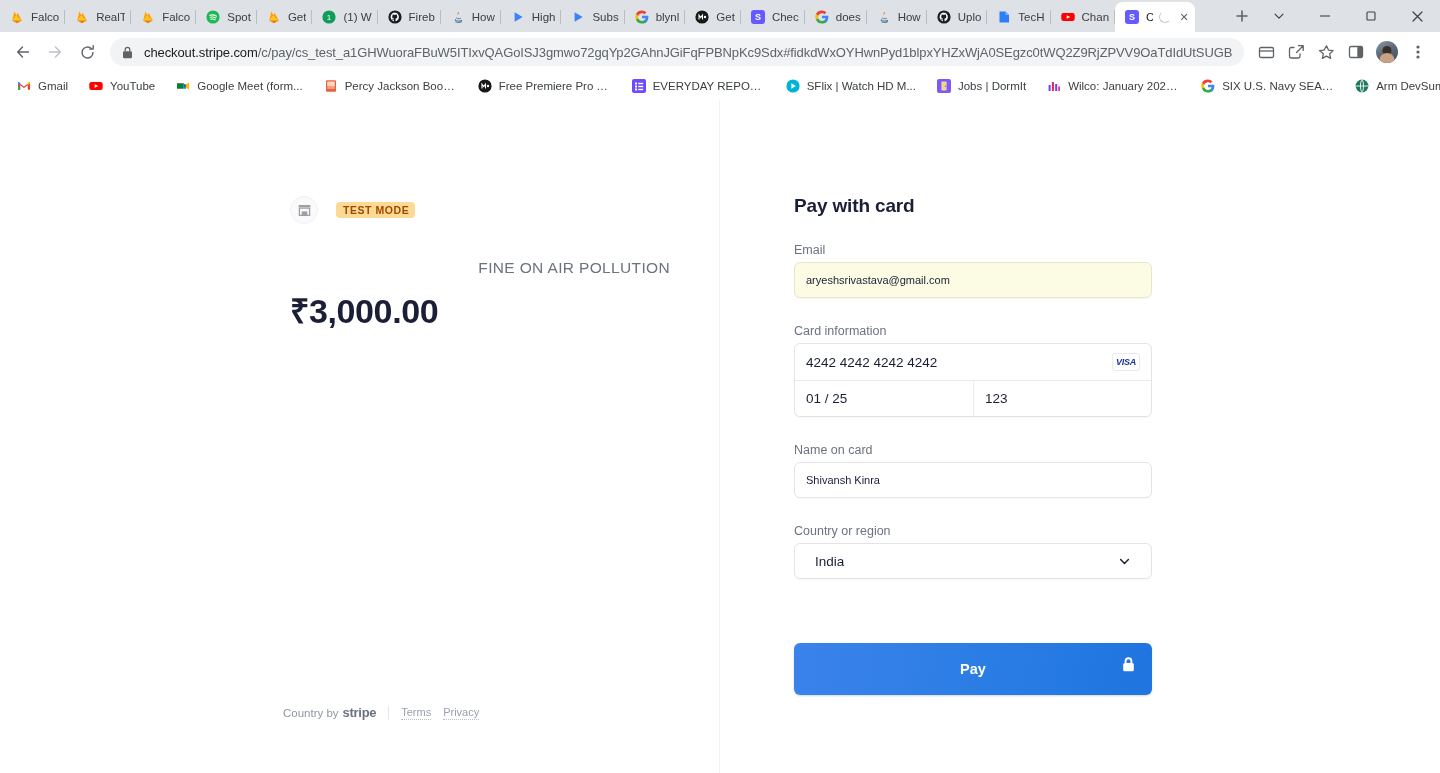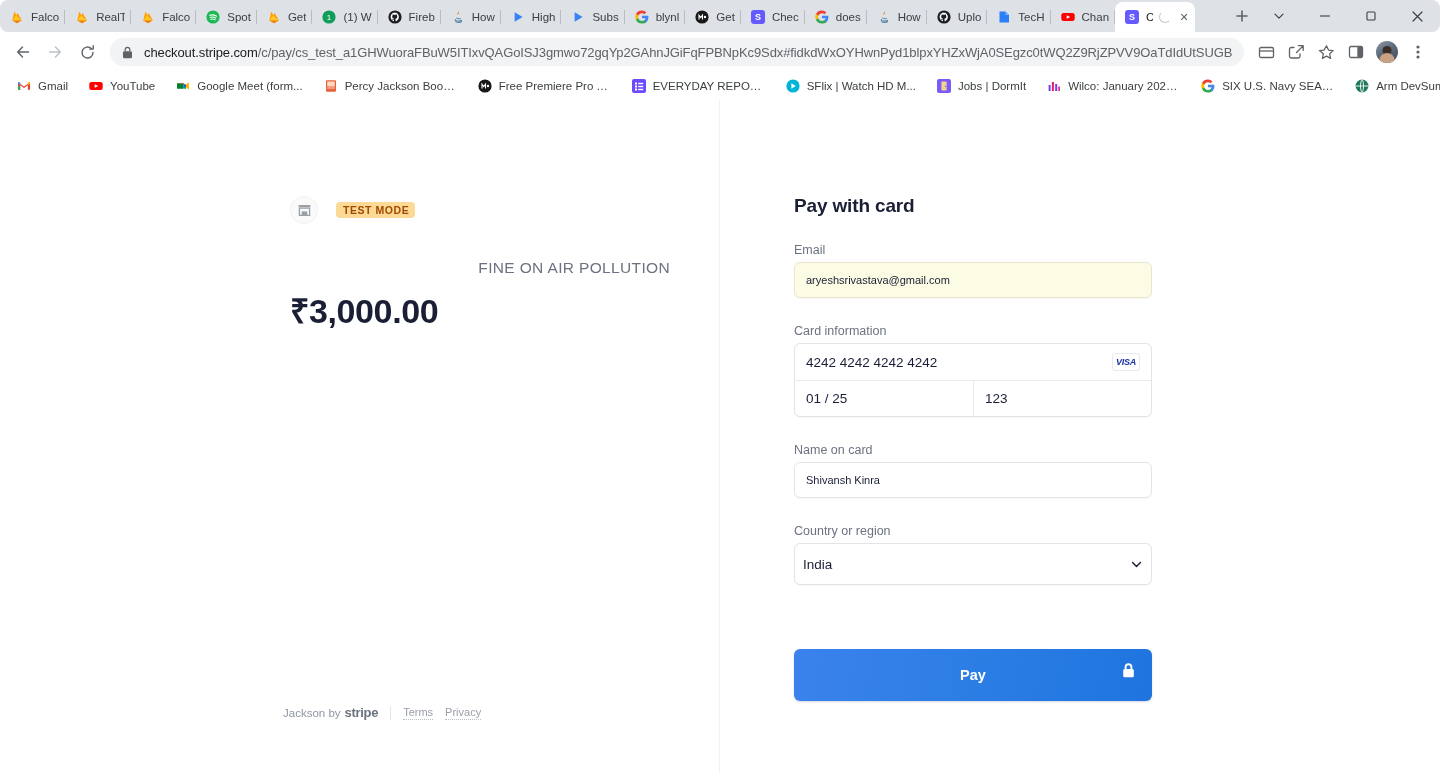--- a/index.html
+++ b/index.html
@@ -11,21 +11,20 @@
   }
 
   
   .browser { width: 1440px; height: 773px; display: flex; flex-direction: column; }
 
   
   .tabstrip {
     height: 32px; background: #dee1e6;
     display: flex; align-items: flex-end; position: relative;
     flex: 0 0 32px;
-    border-radius: 8px;
   }
   .tabs-wrap { display: flex; align-items: flex-end; height: 32px; flex: 1 1 auto; overflow: hidden; }
   .tab {
     height: 30px; display: flex; align-items: center;
     padding: 0 6px 0 9px; gap: 6px;
     position: relative; flex: 0 0 auto;
     max-width: 66px; min-width: 52px;
   }
   .tab .tsep {
     position: absolute; right: 0; top: 8px; bottom: 8px;
@@ -212,23 +211,23 @@
   }
   .card-cvc { border-left: 1px solid #e9ebef; }
   .visa {
     width: 28px; height: 18px; border-radius: 3px; background: #ffffff;
     border: 1px solid #e8eaee;
     display: flex; align-items: center; justify-content: center;
     font-size: 9px; font-weight: bold; font-style: italic;
     color: #1a33a0; letter-spacing: -0.3px;
   }
   .select {
-    width: 100%; height: 42px; border: 1px solid #e2e4e9; border-radius: 6px;
+    width: 100%; height: 36px; border: 1px solid #e2e4e9; border-radius: 6px;
     background: #ffffff; display: flex; align-items: center;
-    justify-content: space-between; padding: 0 8px;
+    justify-content: space-between; padding: 0 20px;
     font-size: 13.5px; color: #1a1f36;
     box-shadow: 0 1px 1px rgba(0,0,0,0.03);
   }
   .paybtn {
     margin-top: 64px; width: 100%; height: 52px; border-radius: 6px;
     background: linear-gradient(100deg, #3b82ec 0%, #2a7de4 55%, #1f74df 100%);
     display: flex; align-items: center; justify-content: center;
     position: relative; box-shadow: 0 1px 2px rgba(0,40,120,0.18);
   }
   .paybtn .plabel {
@@ -675,21 +674,21 @@
             </svg>
           </div>
           <div class="testmode">TEST MODE</div>
         </div>
         <div class="prod-name">FINE ON AIR POLLUTION</div>
         <div class="prod-amount">₹3,000.00</div>
       </div>
 
       <div class="footer">
         <div class="powered">
-          <span>Jackson by</span>
+          <span>Country by</span>
           <b>stripe</b>
         </div>
         <div class="fdiv"></div>
         <a class="flink">Terms</a>
         <a class="flink">Privacy</a>
       </div>
     </div>
 
     <div class="right">
       <div class="form">

